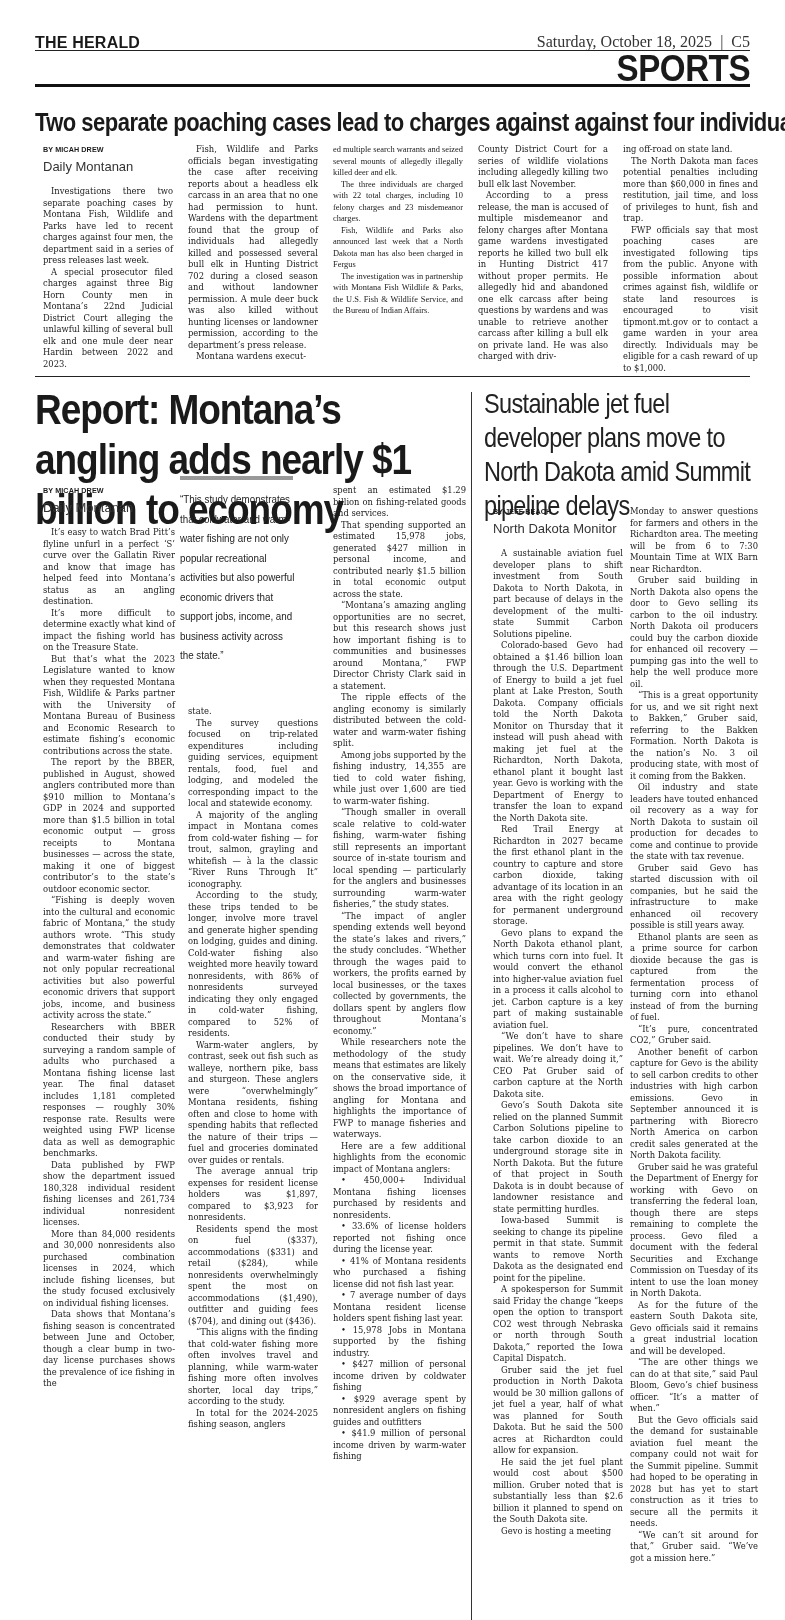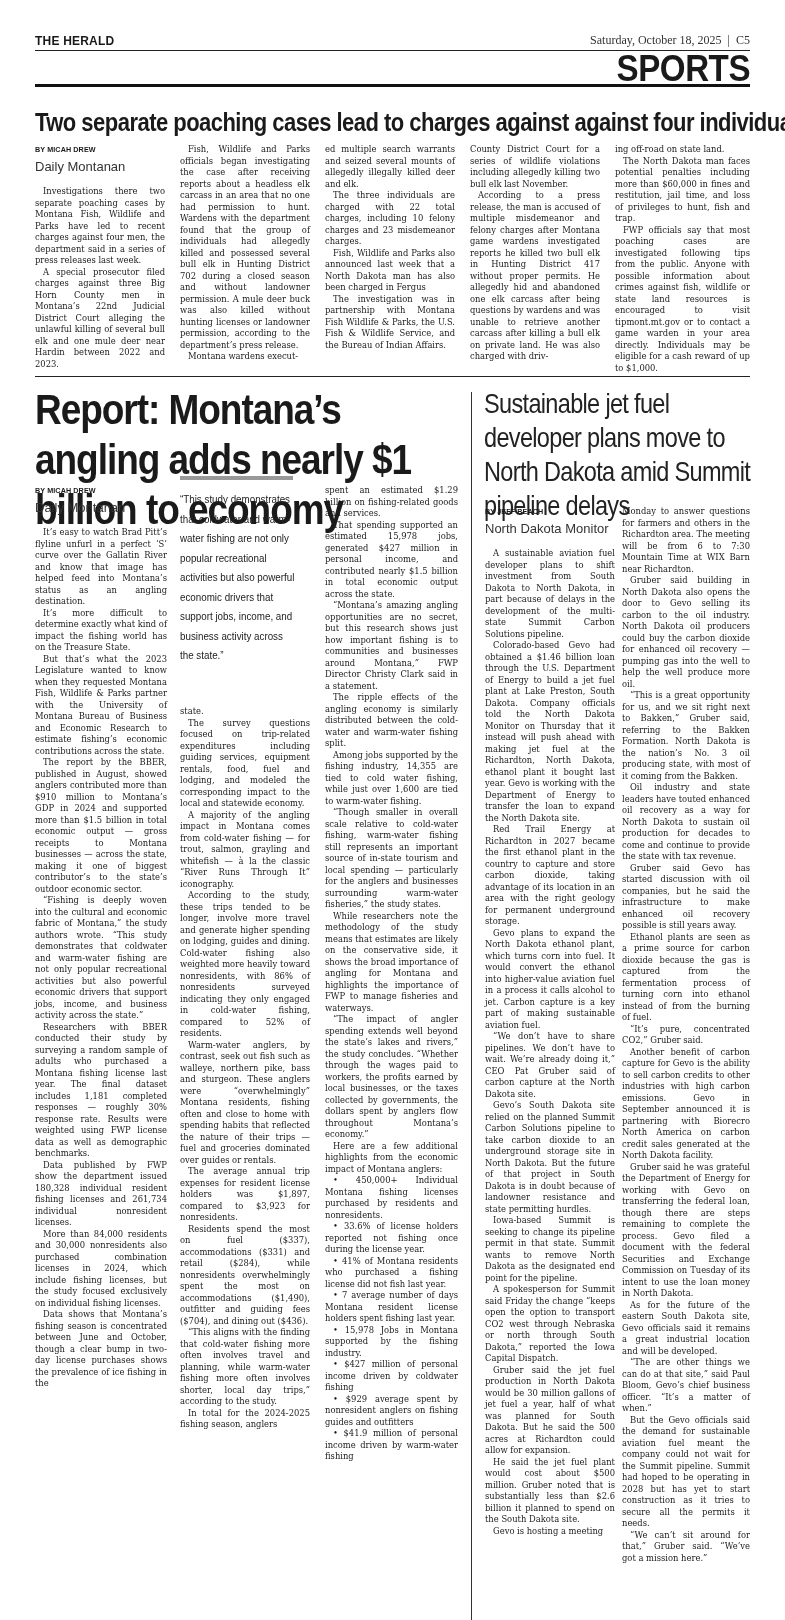--- a/index.html
+++ b/index.html
@@ -1,31 +1,31 @@
 <!DOCTYPE html>
 <html><head>
 <meta charset="utf-8">
 <style>
   * { box-sizing: border-box; margin: 0; padding: 0; }
   html, body { width: 785px; height: 1620px; background: #ffffff; overflow: hidden; }
   body { position: relative; color: #1a1a1a; font-family: "DejaVu Serif", serif; }
 
   .masthead { position: absolute; left: 35px; top: 30px; width: 715px; }
-  .pub-name { position: absolute; left: 0; top: 4px; font-family: "Liberation Sans", sans-serif; font-weight: bold; font-size: 12px; letter-spacing: 0.2px; }
-  .dateline { position: absolute; right: 0; top: 3px; font-family: "Liberation Serif", serif; font-size: 12px; color: #333; }
+  .pub-name { position: absolute; left: 0; top: 4px; font-family: "Liberation Sans", sans-serif; font-weight: bold; font-size: 16px; letter-spacing: 0.2px; }
+  .dateline { position: absolute; right: 0; top: 3px; font-family: "Liberation Serif", serif; font-size: 16px; color: #333; }
   .thin-rule { position: absolute; left: 0; top: 20px; width: 715px; height: 1px; background: #222; }
   .section-title { position: absolute; right: 0; top: 18px; font-family: "Liberation Sans", sans-serif; font-weight: bold; font-size: 36px; letter-spacing: -0.5px; transform: scaleX(0.92); transform-origin: right center; }
   .thick-rule { position: absolute; left: 0; top: 54px; width: 715px; height: 3px; background: #111; }
 
   .headline-top { position: absolute; left: 35px; top: 108px; width: 715px; font-family: "Liberation Sans", sans-serif; font-weight: bold; font-size: 25px; letter-spacing: -0.6px; white-space: nowrap; transform: scaleX(0.88); transform-origin: left center; }
 
   .byline { font-family: "Liberation Sans", sans-serif; font-weight: bold; font-size: 7.2px; letter-spacing: 0.1px; }
   .outlet { font-family: "Liberation Sans", sans-serif; font-size: 13px; color: #333; margin-top: 5px; }
 
-  .col { position: absolute; font-size: 8.4px; line-height: 11.5px; text-align: justify; hyphens: auto; }
+  .col { position: absolute; font-size: 8.4px; line-height: 11.5px; text-align: justify; hyphens: auto; margin-left: 8px; }
   .col p { text-indent: 8px; }
   .col p + p { margin-top: 0; }
 
   .section-rule { position: absolute; left: 35px; top: 376px; width: 715px; height: 1px; background: #222; }
   .vrule { position: absolute; left: 471px; top: 392px; width: 1px; height: 1228px; background: #333; }
 
   .headline-main { position: absolute; left: 35px; top: 384px; width: 430px; font-family: "Liberation Sans", sans-serif; font-size: 43px; line-height: 50px; letter-spacing: -1.2px; transform: scaleX(0.86); transform-origin: left top; width: 500px; }
   .headline-side { position: absolute; left: 484px; top: 387px; width: 300px; font-family: "Liberation Sans", sans-serif; font-size: 28px; line-height: 34px; letter-spacing: -0.8px; color: #222; font-weight: 300; transform: scaleX(0.84); transform-origin: left top; width: 330px; }
 
   .pullquote { position: absolute; left: 180px; top: 476px; width: 115px; }
@@ -53,21 +53,21 @@
   <div class="byline">BY MICAH DREW</div>
   <div class="outlet">Daily Montanan</div>
   <div style="height:14px"></div>
   <p>Investigations there two separate poaching cases by Montana Fish, Wildlife and Parks have led to recent charges against four men, the department said in a series of press releases last week.</p>
   <p>A special prosecutor filed charges against three Big Horn County men in Montana’s 22nd Judicial District Court alleging the unlawful killing of several bull elk and one mule deer near Hardin between 2022 and 2023.</p>
 </div>
 <div class="col" style="left:180px; top:144px; width:130px;">
   <p>Fish, Wildlife and Parks officials began investigating the case after receiving reports about a headless elk carcass in an area that no one had permission to hunt. Wardens with the department found that the group of individuals had allegedly killed and possessed several bull elk in Hunting District 702 during a closed season and without landowner permission. A mule deer buck was also killed without hunting licenses or landowner permission, according to the department’s press release.</p>
   <p>Montana wardens execut-</p>
 </div>
-<div class="col" style="left:325px; top:144px; width:130px;">
+<div class="col" style="left:325px; top:144px; width:130px;font-family:Liberation Serif, serif;">
   <p style="text-indent:0">ed multiple search warrants and seized several mounts of allegedly illegally killed deer and elk.</p>
   <p>The three individuals are charged with 22 total charges, including 10 felony charges and 23 misdemeanor charges.</p>
   <p>Fish, Wildlife and Parks also announced last week that a North Dakota man has also been charged in Fergus</p>
   <p>The investigation was in partnership with Montana Fish Wildlife &amp; Parks, the U.S. Fish &amp; Wildlife Service, and the Bureau of Indian Affairs.</p>
 </div>
 <div class="col" style="left:470px; top:144px; width:130px;">
   <p style="text-indent:0">County District Court for a series of wildlife violations including allegedly killing two bull elk last November.</p>
   <p>According to a press release, the man is accused of multiple misdemeanor and felony charges after Montana game wardens investigated reports he killed two bull elk in Hunting District 417 without proper permits. He allegedly hid and abandoned one elk carcass after being questions by wardens and was unable to retrieve another carcass after killing a bull elk on private land. He was also charged with driv-</p>
 </div>
 <div class="col" style="left:615px; top:144px; width:135px;">
@@ -113,22 +113,22 @@
   <p>In total for the 2024-2025 fishing season, anglers</p>
 </div>
 
 <div class="col" style="left:325px; top:485px; width:133px;">
   <p style="text-indent:0">spent an estimated $1.29 billion on fishing-related goods and services.</p>
   <p>That spending supported an estimated 15,978 jobs, generated $427 million in personal income, and contributed nearly $1.5 billion in total economic output across the state.</p>
   <p>“Montana’s amazing angling opportunities are no secret, but this research shows just how important fishing is to communities and businesses around Montana,” FWP Director Christy Clark said in a statement.</p>
   <p>The ripple effects of the angling economy is similarly distributed between the cold-water and warm-water fishing split.</p>
   <p>Among jobs supported by the fishing industry, 14,355 are tied to cold water fishing, while just over 1,600 are tied to warm-water fishing.</p>
   <p>“Though smaller in overall scale relative to cold-water fishing, warm-water fishing still represents an important source of in-state tourism and local spending — particularly for the anglers and businesses surrounding warm-water fisheries,” the study states.</p>
+  <p>“The impact of angler spending extends well beyond the state’s lakes and rivers,” the study concludes. “Whether through the wages paid to workers, the profits earned by local businesses, or the taxes collected by governments, the dollars spent by anglers flow throughout Montana’s economy.”</p>
   <p>While researchers note the methodology of the study means that estimates are likely on the conservative side, it shows the broad importance of angling for Montana and highlights the importance of FWP to manage fisheries and waterways.</p>
-  <p>“The impact of angler spending extends well beyond the state’s lakes and rivers,” the study concludes. “Whether through the wages paid to workers, the profits earned by local businesses, or the taxes collected by governments, the dollars spent by anglers flow throughout Montana’s economy.”</p>
   <p>Here are a few additional highlights from the economic impact of Montana anglers:</p>
   <p>• 450,000+ Individual Montana fishing licenses purchased by residents and nonresidents.</p>
   <p>• 33.6% of license holders reported not fishing once during the license year.</p>
   <p>• 41% of Montana residents who purchased a fishing license did not fish last year.</p>
   <p>• 7 average number of days Montana resident license holders spent fishing last year.</p>
   <p>• 15,978 Jobs in Montana supported by the fishing industry.</p>
   <p>• $427 million of personal income driven by coldwater fishing</p>
   <p>• $929 average spent by nonresident anglers on fishing guides and outfitters</p>
   <p>• $41.9 million of personal income driven by warm-water fishing</p>
 </div>

